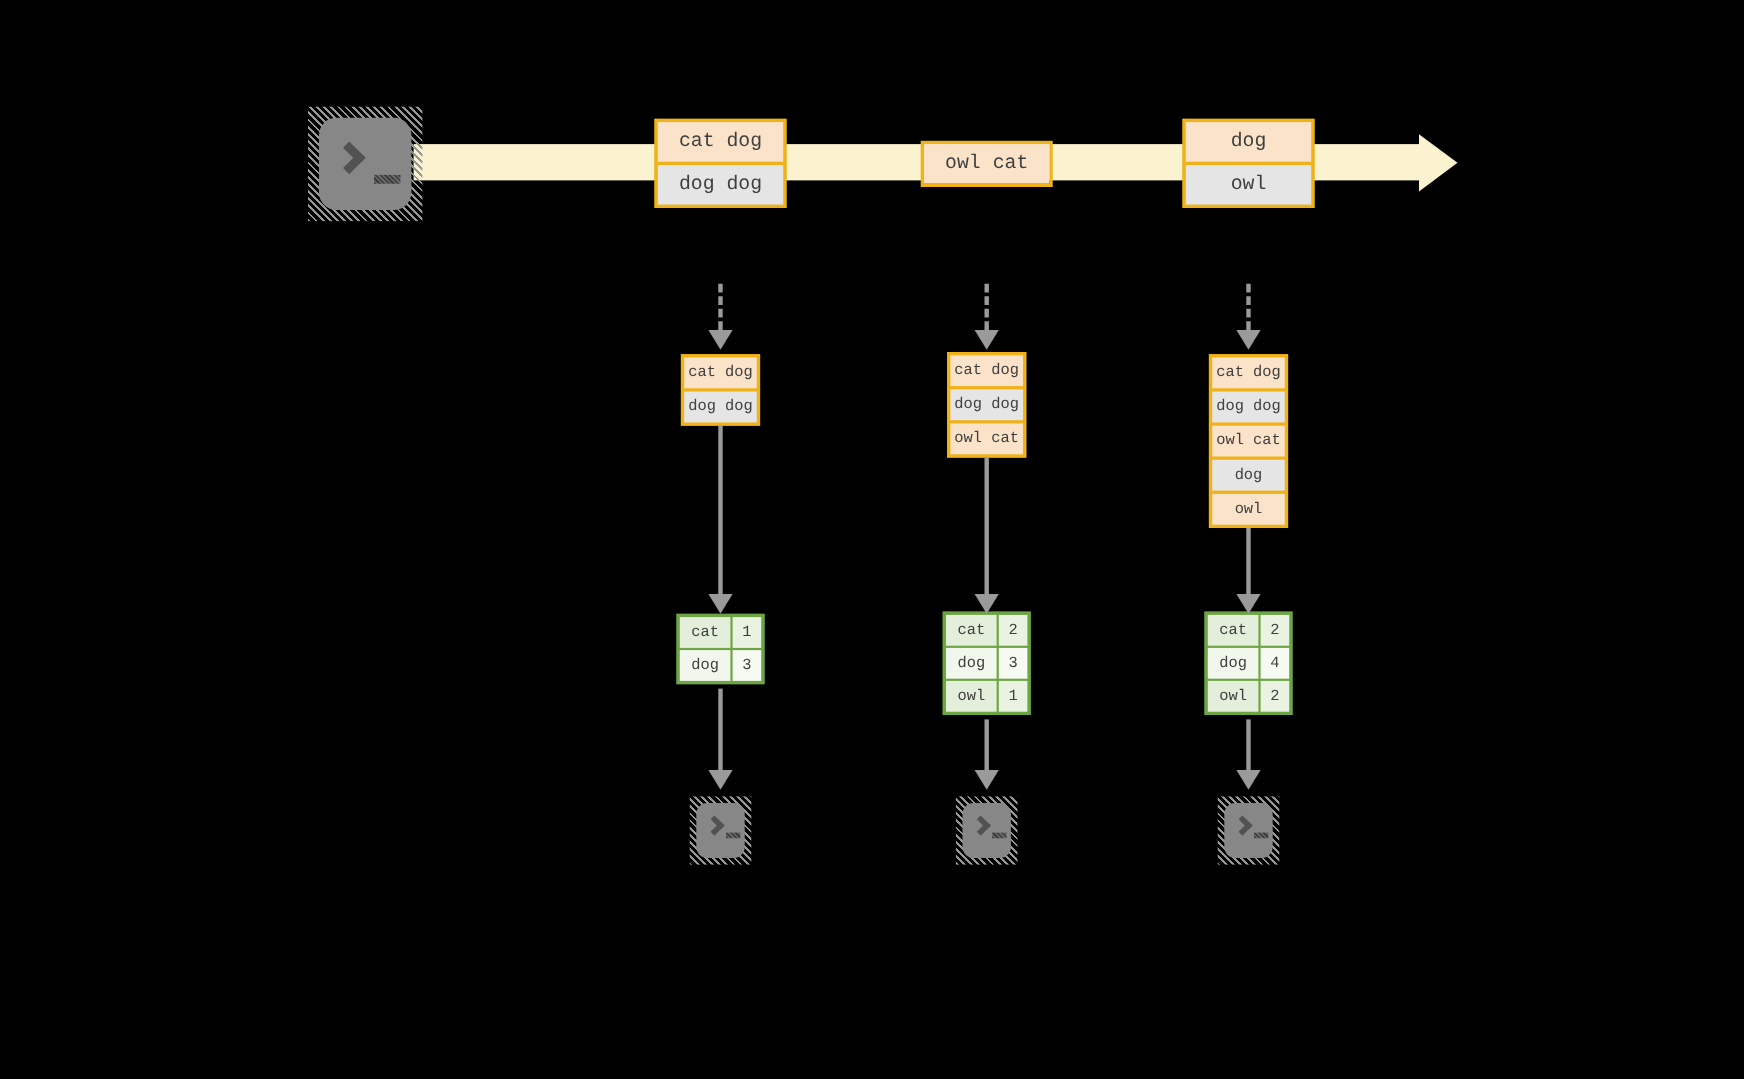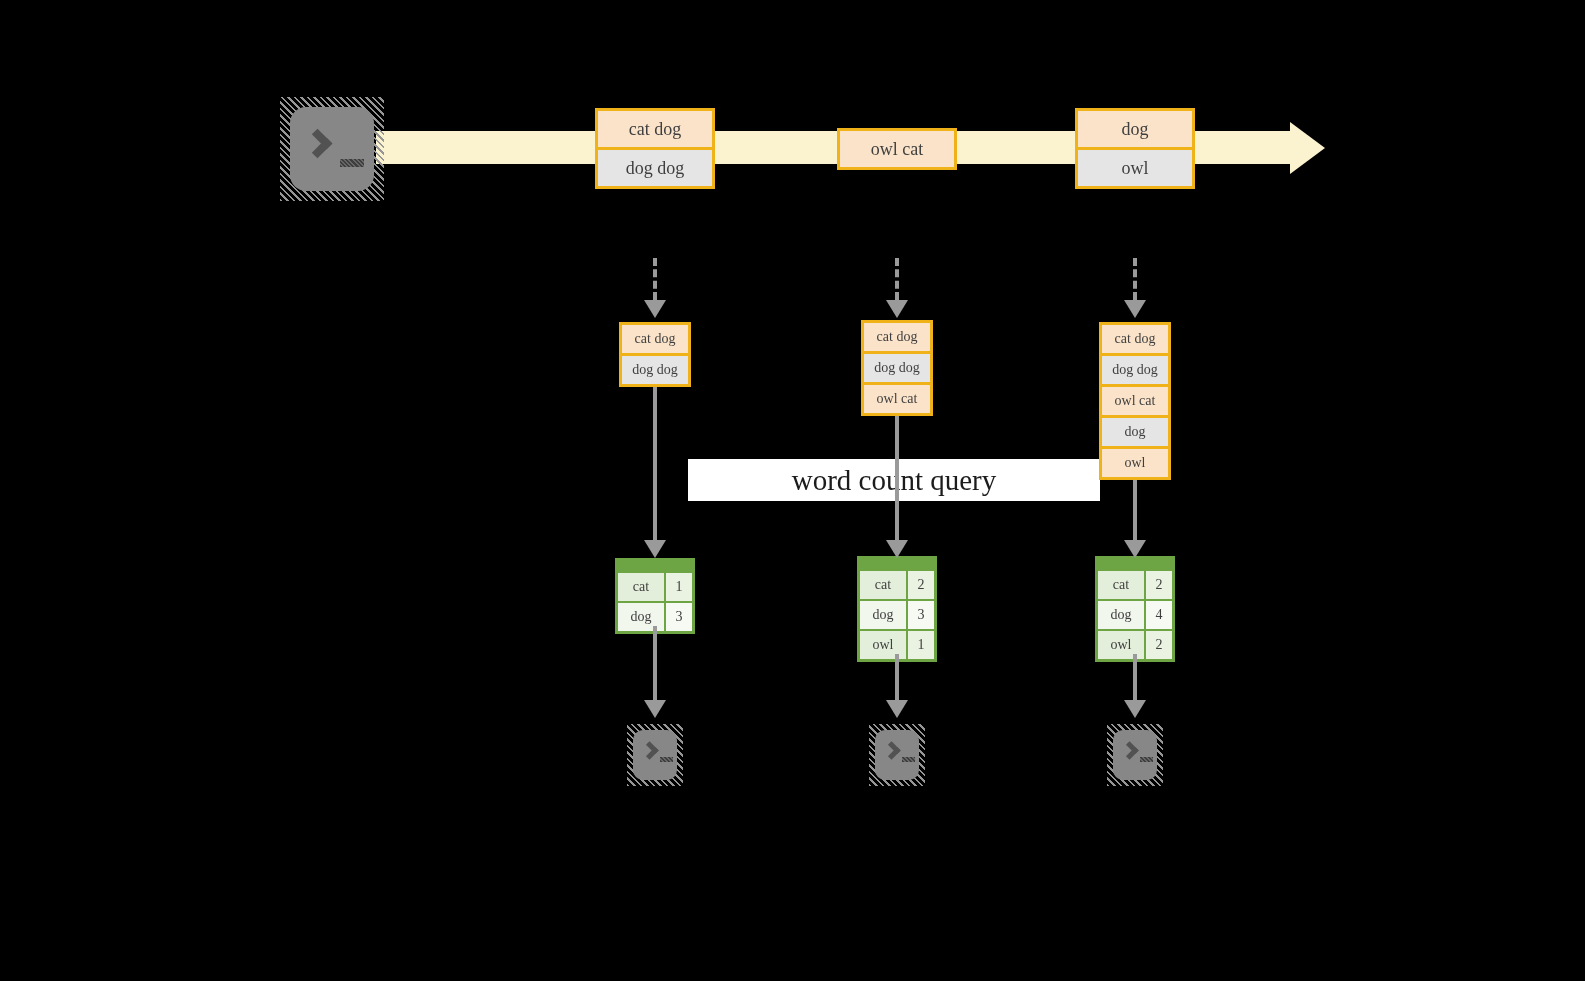--- a/index.html
+++ b/index.html
@@ -1,18 +1,18 @@
 <!DOCTYPE html>
 <html><head>
 <meta charset="utf-8">
 <style>
   html,body{margin:0;padding:0;background:#000;}
   #canvas{
     position:relative;width:1585px;height:802px;background:#000;overflow:hidden;
-    font-family:Liberation Serif, serif;color:#3f3f3f;
+    font-family:Liberation Mono, monospace;color:#3f3f3f;
   }
   .abs{position:absolute;}
 
   
   .stream-band{left:376px;top:131px;width:914px;height:33px;background:#fbf2cf;z-index:0;}
   .stream-head{left:1290px;top:122px;width:0;height:0;z-index:0;
     border-top:26px solid transparent;border-bottom:26px solid transparent;
     border-left:35px solid #fbf2cf;}
 
   
@@ -50,21 +50,21 @@
   #bline-1{left:653px;top:626px;height:74px;} #bhead-1{left:644px;top:700px;}
   #bline-2{left:895px;top:654px;height:46px;} #bhead-2{left:886px;top:700px;}
   #bline-3{left:1133px;top:654px;height:46px;} #bhead-3{left:1124px;top:700px;}
 
   
   .query-band{left:688px;top:459px;width:412px;height:42px;background:#ffffff;z-index:1;
     text-align:center;line-height:42px;font-size:29px;font-weight:300;color:#1c1c1c;}
 
   
   .gtable{border:3px solid #6da544;z-index:2;background:#6da544;}
-  .gtable .grow{display:flex;margin-top:12px;}
+  .gtable .grow{display:flex;}
   .gtable .grow + .grow{margin-top:2px;}
   .gtable .word{width:46px;height:28px;line-height:28px;text-align:center;font-size:14px;}
   .gtable .num{width:26px;height:28px;line-height:28px;text-align:center;font-size:14px;
     margin-left:2px;}
   .ga .word{background:#e4efdb;} .ga .num{background:#eaf2e2;}
   .gb .word{background:#f2f7ee;} .gb .num{background:#f6faf3;}
   #gtable-1{left:615px;top:558px;}
   #gtable-2{left:857px;top:556px;}
   #gtable-3{left:1095px;top:556px;}
 
@@ -131,21 +131,20 @@
     <div class="row fa">owl cat</div>
   </div>
   <div class="abs stack" id="stack-3">
     <div class="row fa">cat dog</div>
     <div class="row fb">dog dog</div>
     <div class="row fa">owl cat</div>
     <div class="row fb">dog</div>
     <div class="row fa">owl</div>
   </div>
 
-  <div class="abs query-band">word count query</div>
 
   <div class="abs solidline" id="line-1"></div>
   <div class="abs arrow-down" id="lhead-1"></div>
   <div class="abs solidline" id="line-2"></div>
   <div class="abs arrow-down" id="lhead-2"></div>
   <div class="abs solidline" id="line-3"></div>
   <div class="abs arrow-down" id="lhead-3"></div>
 
   <div class="abs gtable" id="gtable-1">
     <div class="grow ga">

